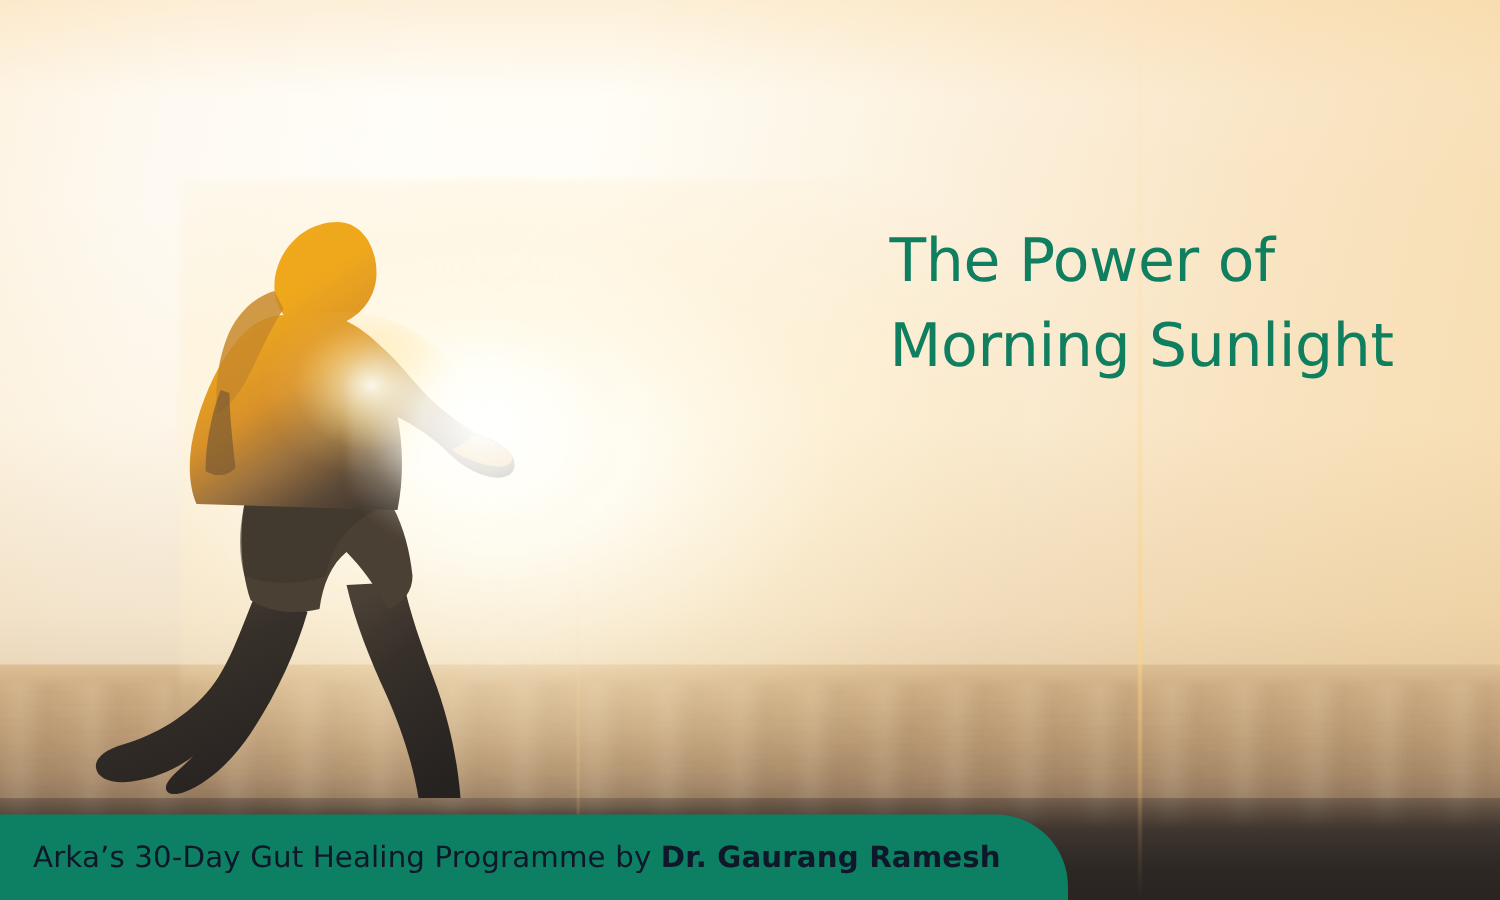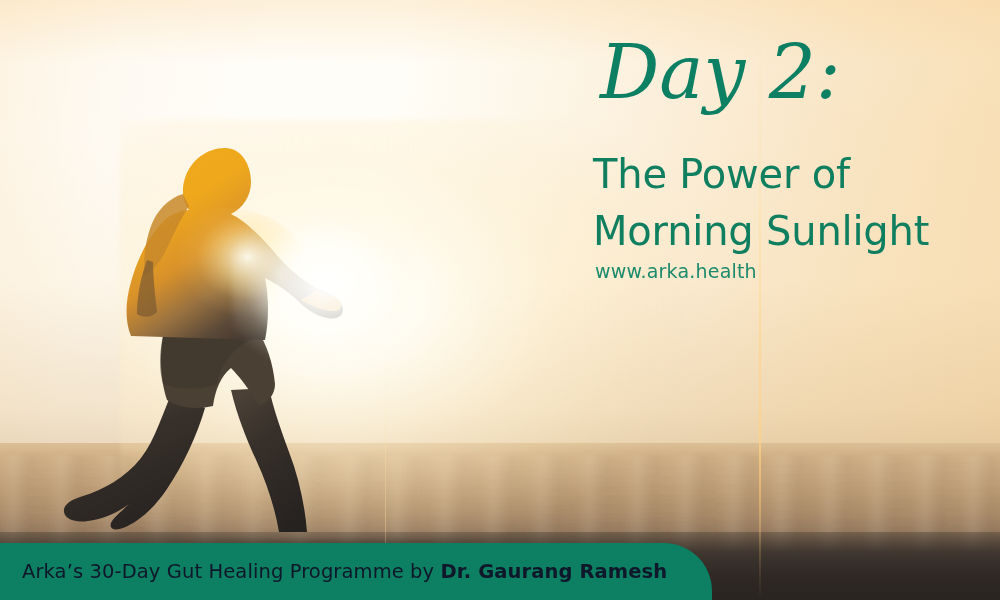--- a/index.html
+++ b/index.html
@@ -371,30 +371,24 @@
       </svg>
     </div>
 
     <div class="sunflare-core"></div>
     <div class="lightstreak"></div>
     <div class="lightstreak2"></div>
   </div>
 
   <div class="text-col">
 
-    <div class="day-script">
-      <svg width="330" height="105" viewBox="0 0 330 105" xmlns="http://www.w3.org/2000/svg">
-        <text class="scripttext" x="4" y="80">Day 2:</text>
-      </svg>
-    </div>
 
     <div class="headline">The Power of
 Morning Sunlight</div>
 
-    <div class="website">www.arka.health</div>
   </div>
 
   <div class="banner">
     <div class="banner-text">
       <span class="pre">Arka’s  30-Day Gut Healing Programme by </span><span class="doctor">Dr. Gaurang Ramesh</span>
     </div>
   </div>
 
 </div>
 

